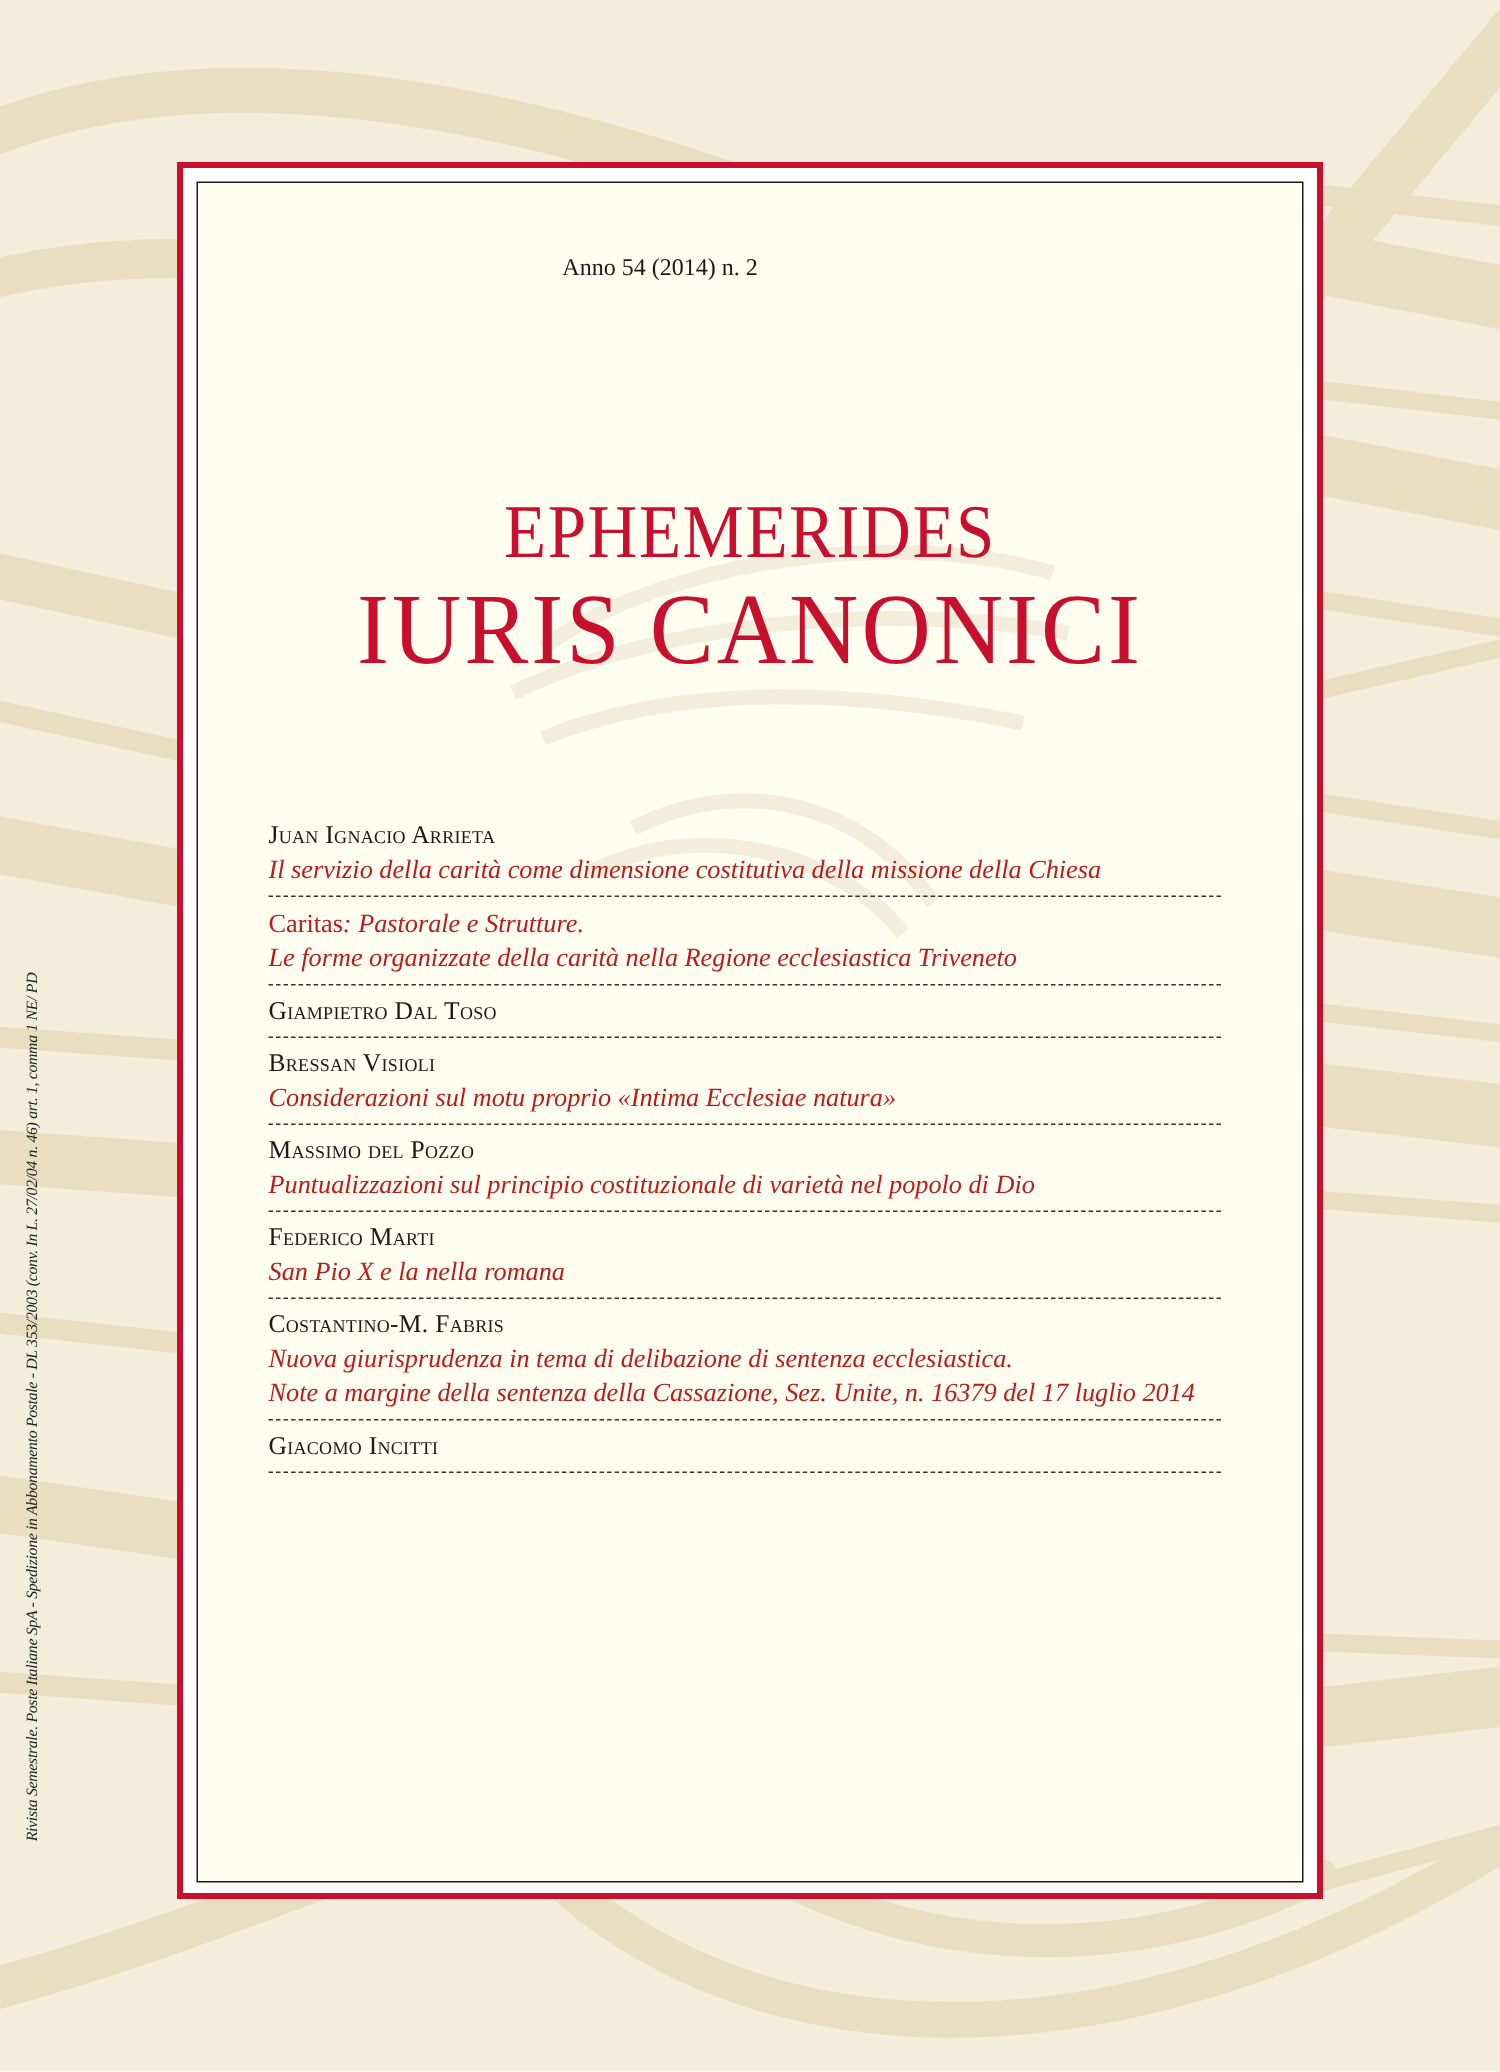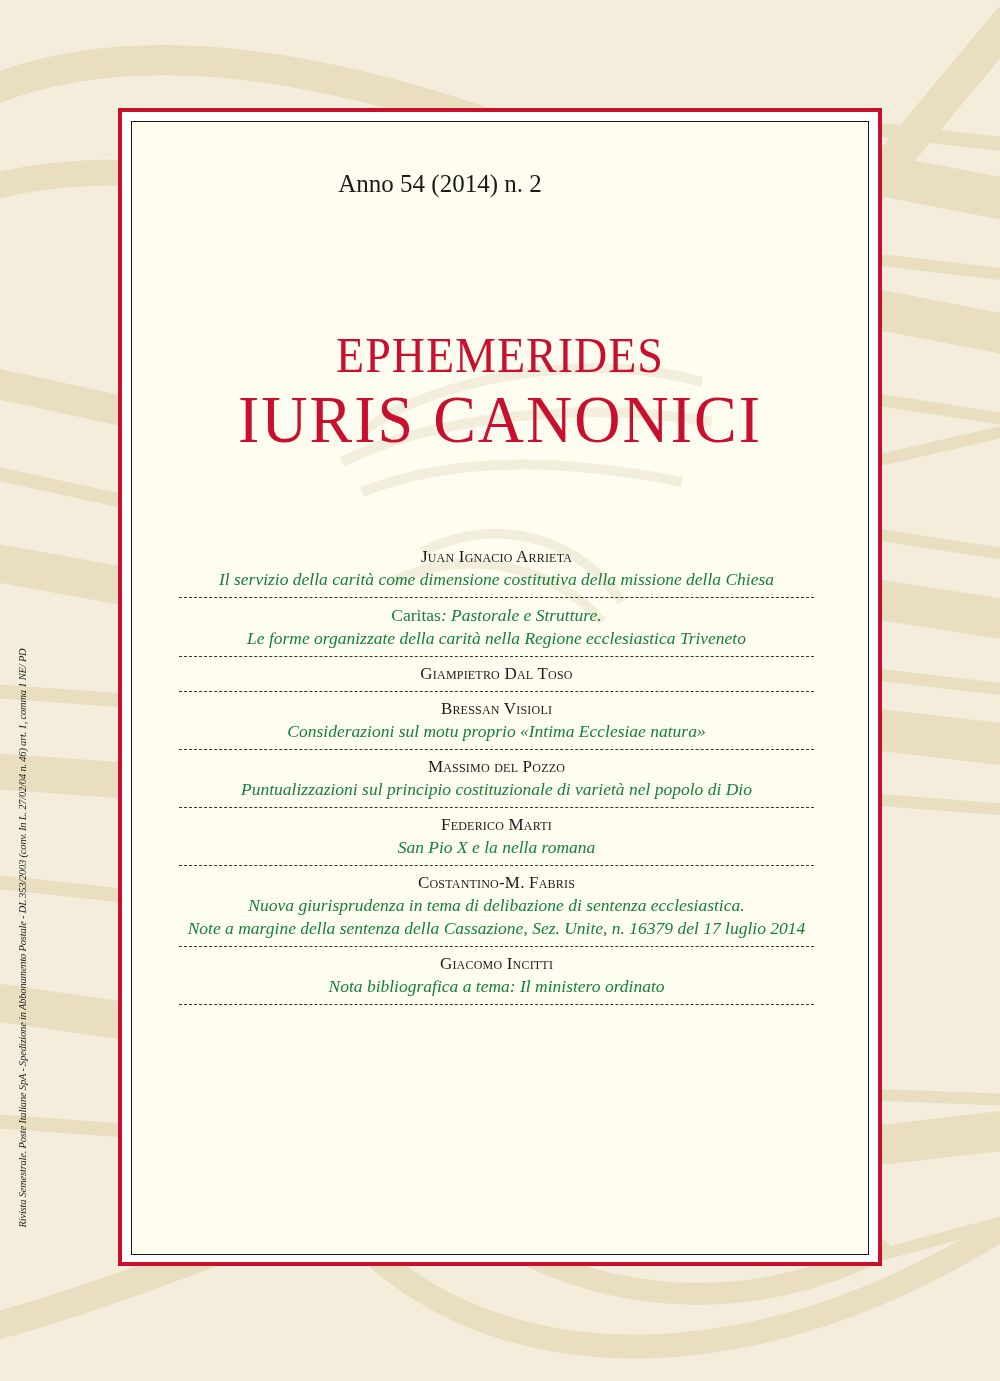--- a/index.html
+++ b/index.html
@@ -19,39 +19,39 @@
     position: absolute; left: 118px; top: 108px; width: 764px; height: 1158px;
     box-sizing: border-box; border: 4px solid #c8102e; background: #ffffff; z-index: 1;
   }
   .frame-inner {
     position: absolute; left: 131px; top: 121px; width: 738px; height: 1134px;
     box-sizing: border-box; border: 1.5px solid #1a1a1a; background: #fffdf0; z-index: 2; overflow: hidden;
   }
   .watermark { position: absolute; left: 170px; top: 190px; width: 420px; height: 320px; opacity: 1; }
   .issue {
     position: absolute; left: 0; top: 48px; width: 100%; text-align: center;
-    font-size: 25px; color: #1a1a1a; padding-left: 0; box-sizing: border-box;
+    font-size: 16px; color: #1a1a1a; padding-left: 0; box-sizing: border-box;
   }
   .issue span { display: inline-block; transform: translateX(-60px); }
   .title1 {
     position: absolute; left: 0; top: 210px; width: 100%; text-align: center;
     font-size: 46px; color: #c8102e; letter-spacing: 1px; line-height: 1;
     transform: scaleY(1.1);
   }
   .title2 {
     position: absolute; left: 0; top: 266px; width: 100%; text-align: center;
     font-size: 64px; color: #c8102e; letter-spacing: 2px; line-height: 1;
     transform: scaleY(1.05);
   }
   .toc { position: absolute; left: 47px; top: 418px; width: 635px; }
-  .entry { text-align: center; padding-top: 6px; padding-bottom: 6px; border-bottom: 1.5px dashed #333; }
+  .entry { text-align: left; padding-top: 6px; padding-bottom: 6px; border-bottom: 1.5px dashed #333; }
   .author {
     font-variant: small-caps; font-size: 17px; color: #1a1a1a; line-height: 22px; letter-spacing: 0.2px;
   }
-  .line { font-size: 17.5px; color: #15803d; line-height: 23px; }
+  .line { font-size: 17.5px; color: #b91c1c; line-height: 23px; }
   .it { font-style: italic; }
   .rm { font-style: normal; }
 </style>
 </head>
 <body>
 
 <svg class="bg-waves" viewBox="0 0 1000 1381" preserveAspectRatio="none">
   <g fill="none" stroke="#e9dfc0" stroke-linecap="round">
     <path d="M-20 95 C 150 20, 400 70, 700 210" stroke-width="30"></path>
     <path d="M-20 190 C 120 150, 300 180, 560 260" stroke-width="26"></path>
@@ -131,16 +131,15 @@
         <div class="author">Federico Marti</div>
         <div class="line"><span class="it">San Pio X e la nella romana</span></div>
       </div>
       <div class="entry">
         <div class="author">Costantino-M. Fabris</div>
         <div class="line"><span class="it">Nuova giurisprudenza in tema di delibazione di sentenza ecclesiastica.</span></div>
         <div class="line"><span class="it">Note a margine della sentenza della Cassazione, Sez. Unite, n. 16379 del 17 luglio 2014</span></div>
       </div>
       <div class="entry">
         <div class="author">Giacomo Incitti</div>
-        <div class="line"><span class="it">Nota bibliografica a tema: Il ministero ordinato</span></div>
       </div>
     </div>
 </div>
 
 </body></html>

